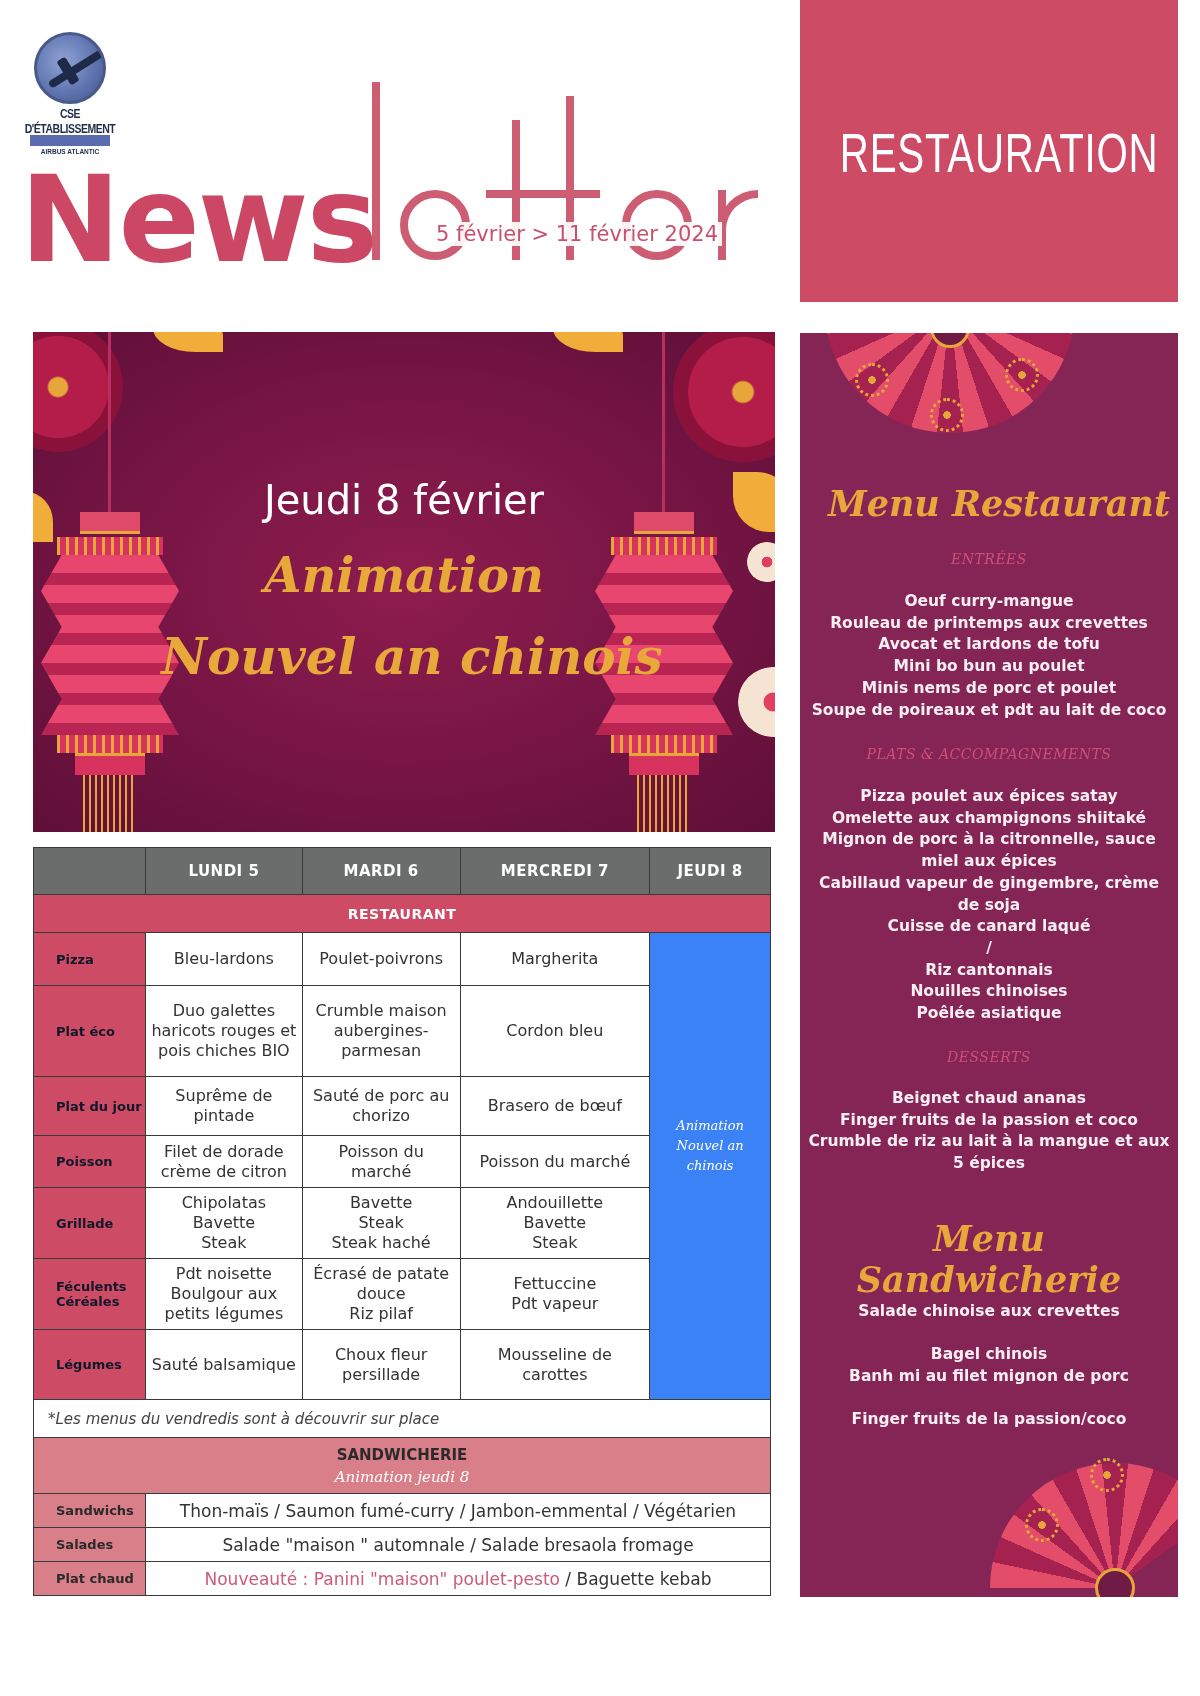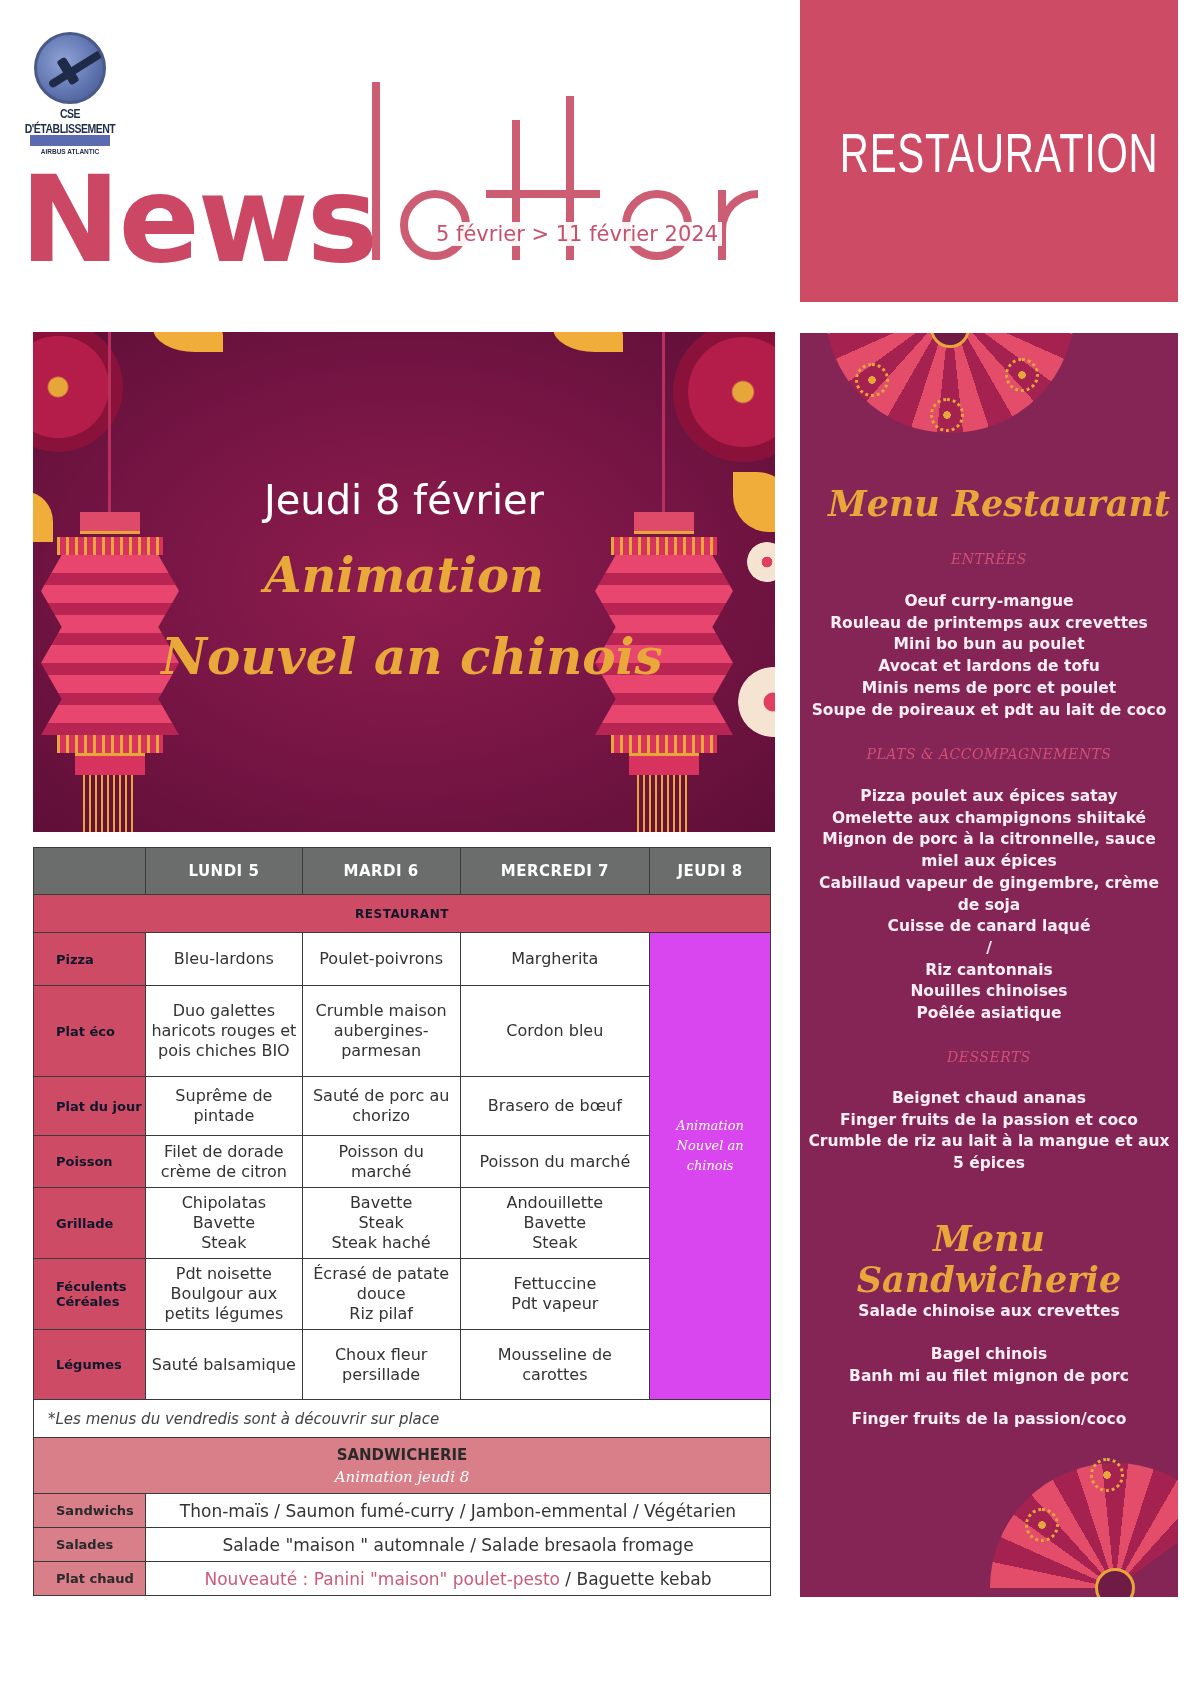--- a/index.html
+++ b/index.html
@@ -67,24 +67,24 @@
   .banner-date { position: absolute; left: 0; width: 100%; top: 145px; text-align: center; color: #ffffff; font-family: "DejaVu Sans", sans-serif; font-size: 40px; }
   .banner-line { position: absolute; left: 0; width: 100%; text-align: center; color: #e9a93a; font-family: "DejaVu Serif", serif; font-style: italic; font-weight: bold; }
   .banner-line.l1 { top: 215px; font-size: 48px; }
   .banner-line.l2 { top: 295px; font-size: 50px; left: 8px; }
 
   
   .menu-table { position: absolute; left: 33px; top: 847px; width: 738px; border-collapse: collapse; font-family: "DejaVu Sans", sans-serif; }
   .menu-table td, .menu-table th { border: 1px solid #3a3a3a; text-align: center; vertical-align: middle; }
   .th-day { background: #6a6d6c; color: #ffffff; font-weight: bold; font-size: 15px; height: 47px; letter-spacing: 0.5px; }
   .th-empty { background: #6a6d6c; }
-  .section-row td { background: #cd4b65; color: #0f172a; font-weight: bold; font-size: 12px; height: 38px; letter-spacing: 0.5px; }
+  .section-row td { background: #cd4b65; color: #ffffff; font-weight: bold; font-size: 14px; height: 38px; letter-spacing: 0.5px; }
   .row-label { background: #cd4b65; color: #0f172a; font-weight: bold; font-size: 13px; text-align: left !important; padding-left: 22px; }
   .cell { background: #ffffff; color: #333; font-size: 16px; line-height: 20px; padding: 2px 4px; }
-  .jeudi-cell { background: #d946ef; color: #ffffff; font-family: "DejaVu Serif", serif; font-style: italic; font-size: 13px; line-height: 20px; }
+  .jeudi-cell { background: #3b82f6; color: #ffffff; font-family: "DejaVu Serif", serif; font-style: italic; font-size: 13px; line-height: 20px; }
   .note-row td { background: #ffffff; color: #444; font-style: italic; font-size: 15px; text-align: left; padding-left: 14px; height: 38px; }
   .sand-header td { background: #d97f89; color: #2a2a2a; font-weight: bold; font-size: 15px; height: 56px; line-height: 22px; }
   .sand-header .sub { display: block; color: #ffffff; font-family: "DejaVu Serif", serif; font-style: italic; font-weight: normal; font-size: 15px; }
   .sand-label { background: #d97f89; color: #2a2a2a; font-weight: bold; font-size: 13px; text-align: left !important; padding-left: 22px; }
   .sand-cell { background: #ffffff; color: #333; font-size: 17px; height: 34px; }
   .highlight { color: #cc5a78; }
 
   
   .right-panel {
     position: absolute; left: 800px; top: 333px; width: 378px; height: 1264px; background: #852555; overflow: hidden;
@@ -281,22 +281,22 @@
   <div class="fan fan-bottom"></div>
   <div class="fan-hub" style="left:295px; top:1235px;"></div>
   <div class="fan-flower" style="left:225px; top:1175px;"></div>
   <div class="fan-flower" style="left:290px; top:1125px;"></div>
 
   <div class="script-title" style="top:150px;margin-left:10px;">Menu Restaurant</div>
   <div class="section-label" style="top:218px;">ENTRÉES</div>
   <div class="item-list" style="top:258px;">
     <div>Oeuf curry-mangue</div>
     <div>Rouleau de printemps aux crevettes</div>
+    <div>Avocat et lardons de tofu</div>
     <div>Mini bo bun au poulet</div>
-    <div>Avocat et lardons de tofu</div>
     <div>Minis nems de porc et poulet</div>
     <div>Soupe de poireaux et pdt au lait de coco</div>
   </div>
 
   <div class="section-label" style="top:413px;">PLATS &amp; ACCOMPAGNEMENTS</div>
   <div class="item-list" style="top:453px;">
     <div>Pizza poulet aux épices satay</div>
     <div>Omelette aux champignons shiitaké</div>
     <div>Mignon de porc à la citronnelle, sauce</div>
     <div>miel aux épices</div>

